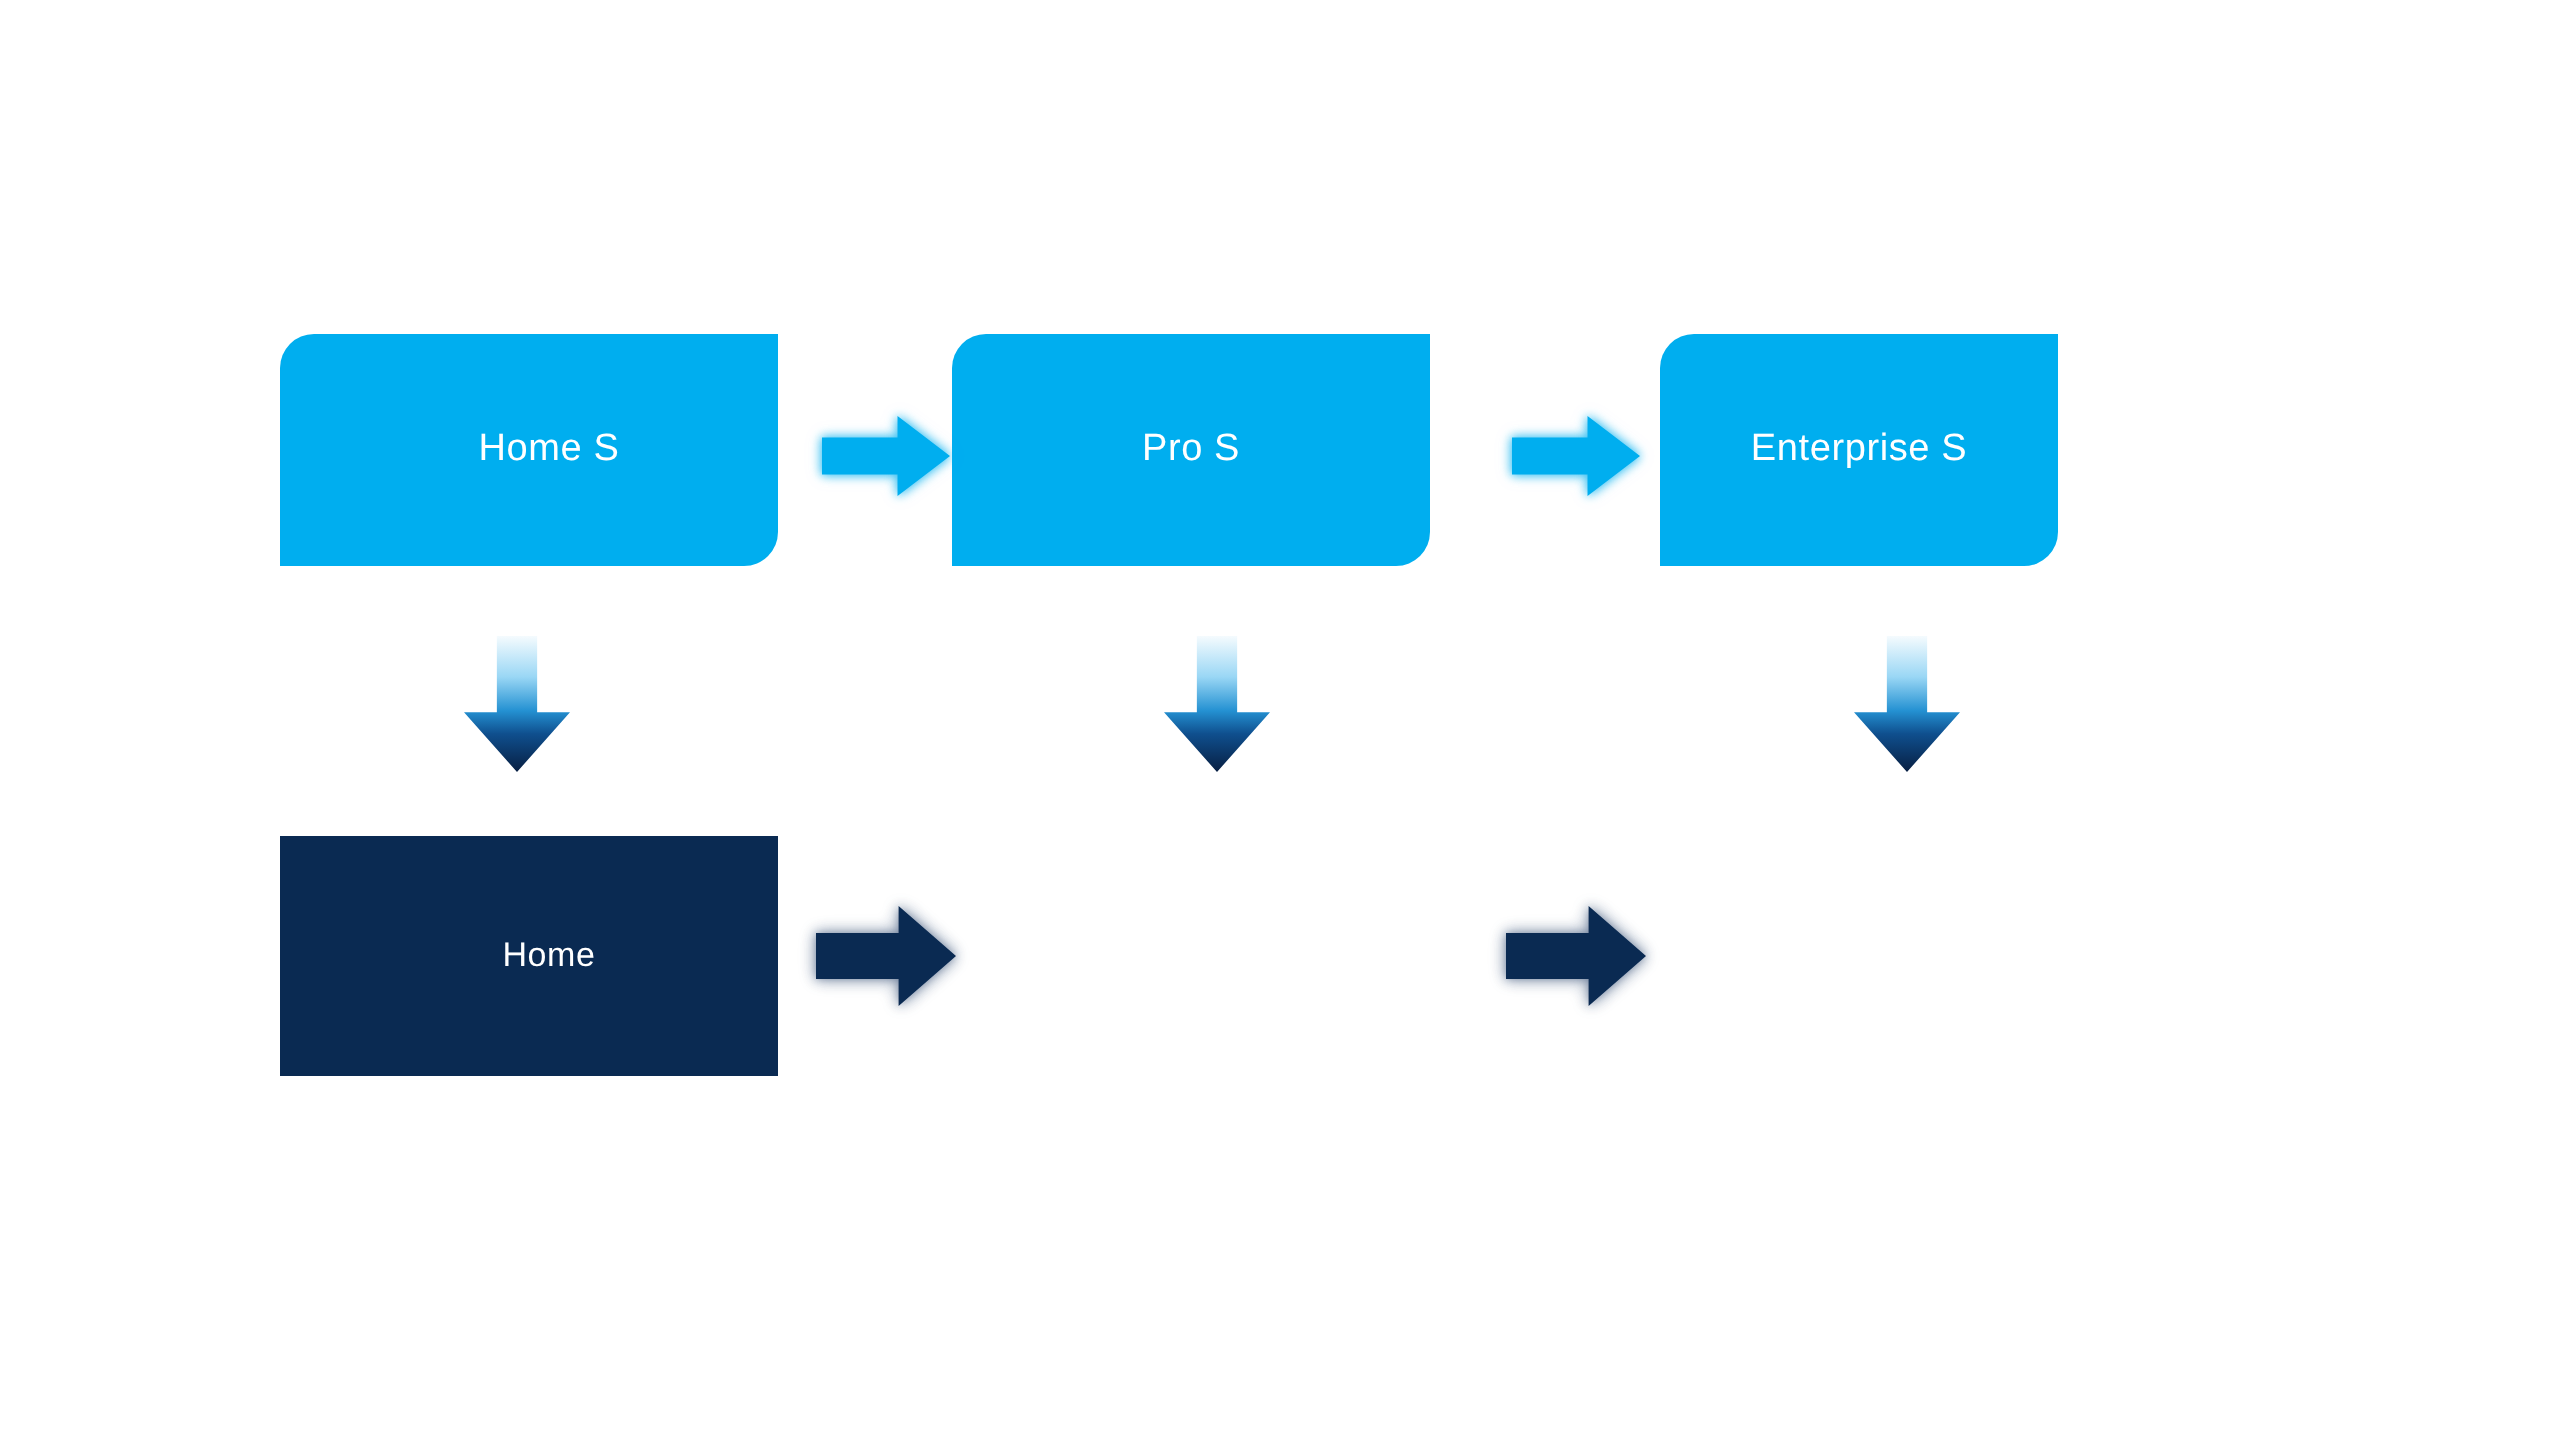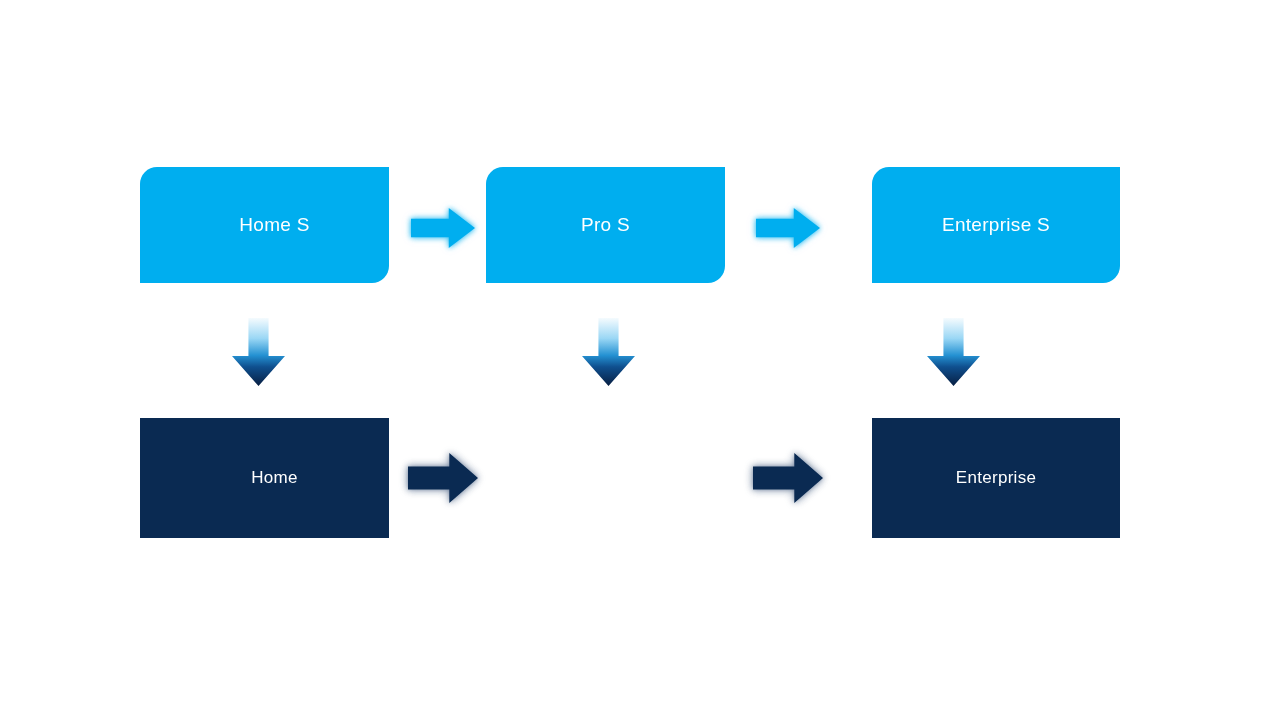--- a/index.html
+++ b/index.html
@@ -32,22 +32,22 @@
     font-size: 19px;
   }
 
   .node-bottom {
     top: 418px; height: 120px;
     background: var(--bottom-fill, #0a2a52);
     font-size: 17px;
   }
 
   .col-1 { left: 140px; width: 249px; padding-left: 20px; }
-  .col-2 { left: 486px; width: 239px; }
-  .col-3 { left: 872px; width: 248px; }
+  .col-2 { left: 476px; width: 239px; }
+  .col-3 { left: 830px; width: 199px; }
 
   .node-label { pointer-events: none; letter-spacing: 0.3px; }
 
   
   .rarrow-wrap { position: absolute; }
   .rarrow-wrap.glow-light { filter: drop-shadow(0 0 3px var(--top-arrow-glow)) drop-shadow(0 0 2px var(--top-arrow-glow)); }
   .rarrow-wrap.glow-dark  { filter: drop-shadow(0 0 4px var(--bottom-arrow-glow)) drop-shadow(0 0 2px var(--bottom-arrow-glow)); }
 
   .rarrow {
     width: 100%; height: 100%;
@@ -102,23 +102,20 @@
     <div class="rarrow light"></div>
   </div>
 
   <div class="darrow da-1"></div>
   <div class="darrow da-2"></div>
   <div class="darrow da-3"></div>
 
   <div class="node node-bottom col-1">
     <span class="node-label">Home</span>
   </div>
-  <div class="node node-bottom col-3">
-    <span class="node-label">Enterprise</span>
-  </div>
 
   <div class="rarrow-wrap rarrow-bottom ra-3 glow-dark">
     <div class="rarrow dark"></div>
   </div>
   <div class="rarrow-wrap rarrow-bottom ra-4 glow-dark">
     <div class="rarrow dark"></div>
   </div>
 
 </div>
 

